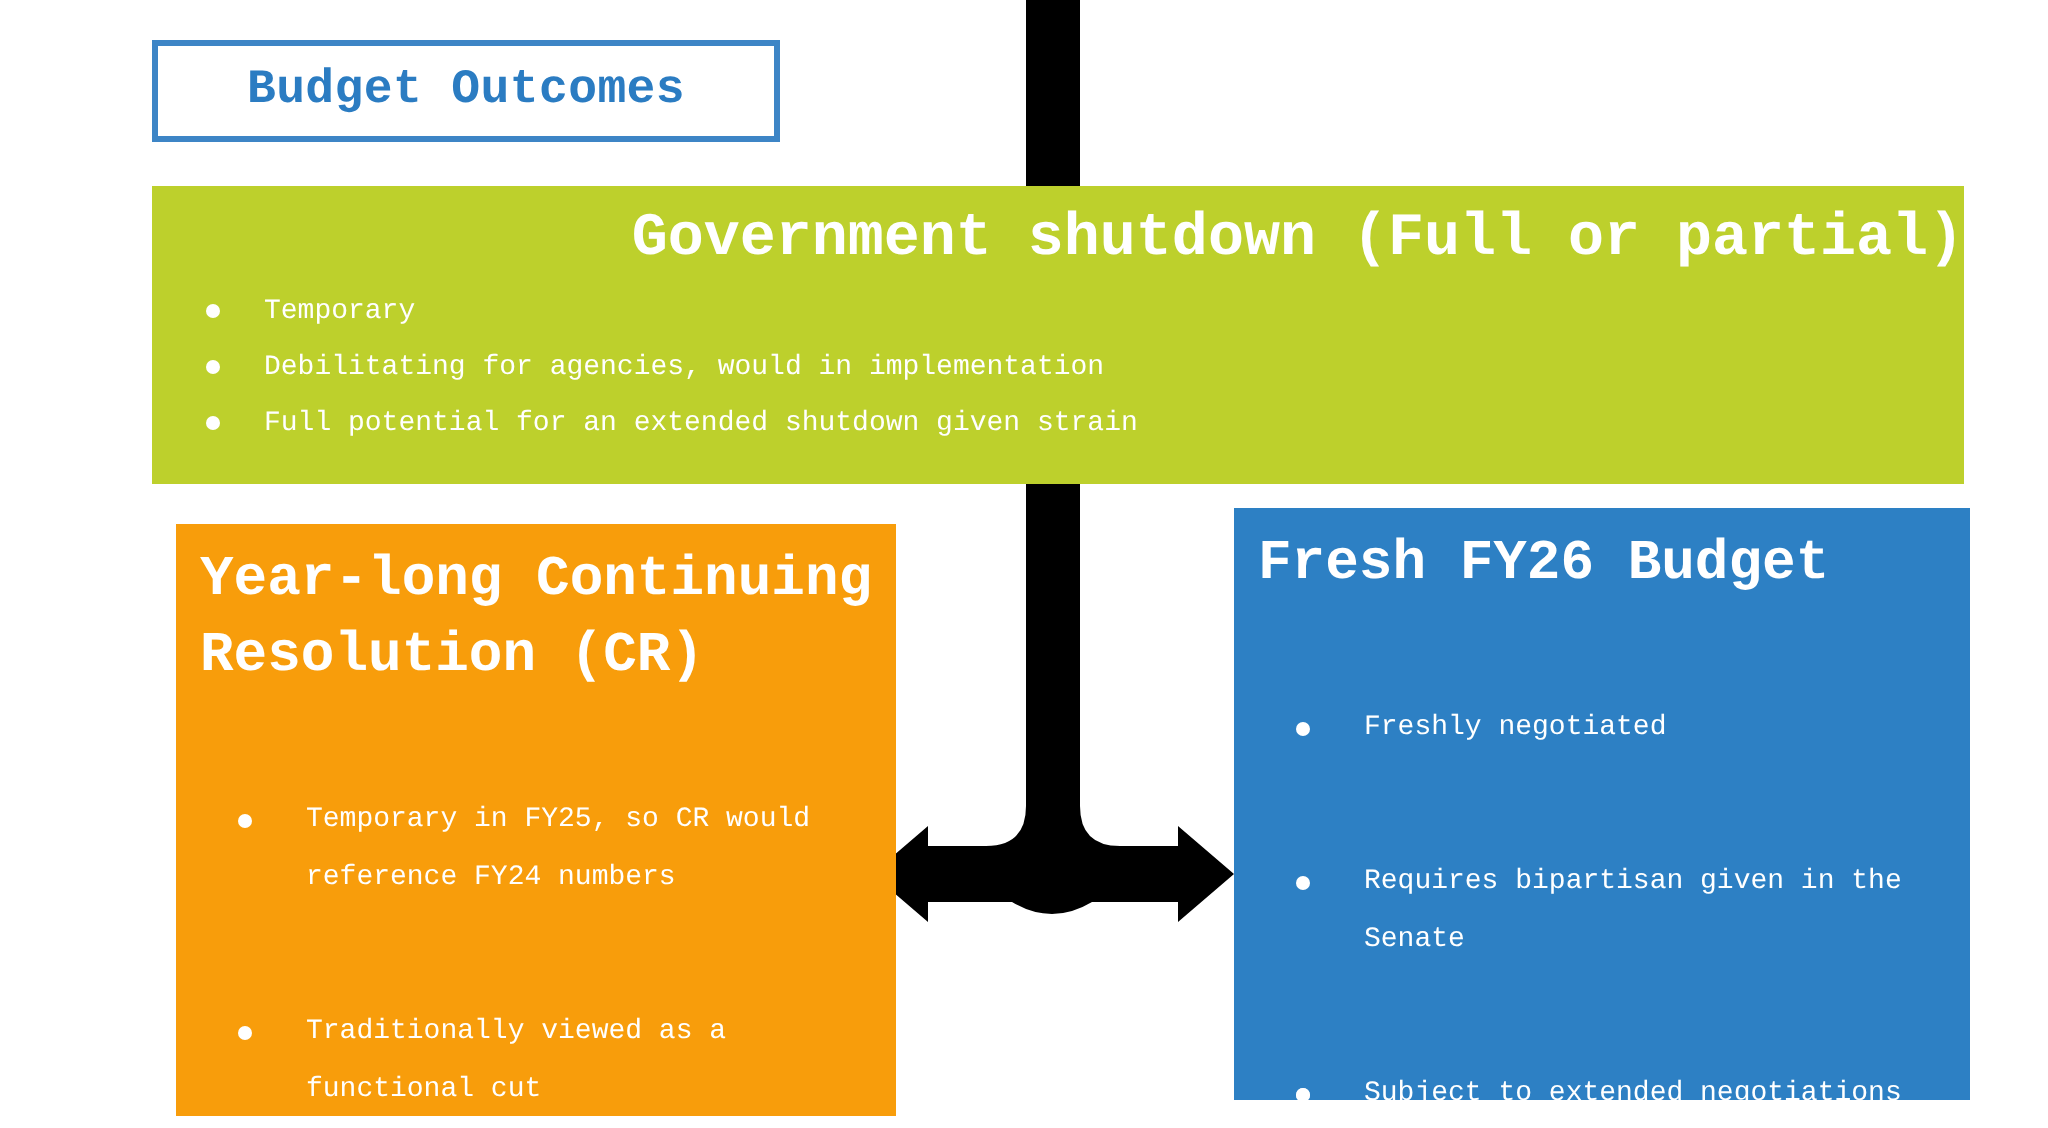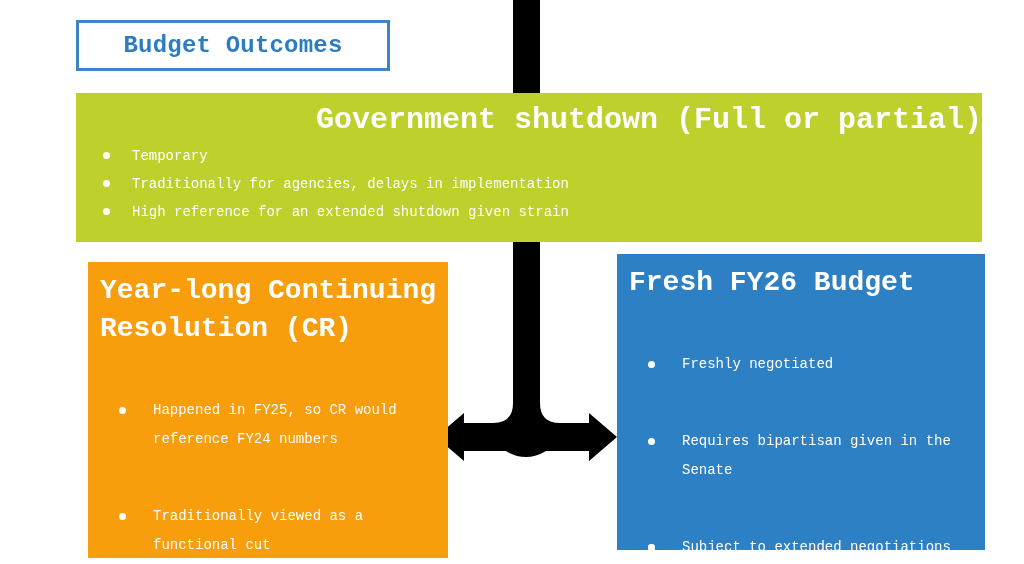--- a/index.html
+++ b/index.html
@@ -60,29 +60,29 @@
       <path d="M513,395 L513,403 Q513,423 493,423 L464,423 L464,413 L436,437 L464,461 L464,451
                L506,451 Q526,463 546,451 L589,451 L589,461 L617,437 L589,413 L589,423 L560,423
                Q540,423 540,403 L540,395 Z"></path>
     </g>
   </svg>
 
   <div class="box box-green" style="background-color: rgb(189, 208, 44);">
     <h2>Government shutdown (Full or partial)</h2>
     <ul class="bullets">
         <li><span class="dot"></span><span>Temporary</span></li>
-        <li><span class="dot"></span><span>Traditionally for agencies, delays in implementation</span></li>
-        <li><span class="dot"></span><span>High reference for an extended shutdown given strain</span></li>
+        <li><span class="dot"></span><span>Debilitating for agencies, would in implementation</span></li>
+        <li><span class="dot"></span><span>Full potential for an extended shutdown given strain</span></li>
       </ul>
   </div>
 
   <div class="box box-side box-orange" style="background-color: rgb(248, 157, 11);">
     <h2>Year-long Continuing Resolution (CR)</h2>
     <ul class="bullets">
-        <li><span class="dot"></span><span>Happened in FY25, so CR would reference FY24 numbers</span></li>
+        <li><span class="dot"></span><span>Temporary in FY25, so CR would reference FY24 numbers</span></li>
         <li><span class="dot"></span><span>Traditionally viewed as a functional cut</span></li>
         <li><span class="dot"></span></li>
       </ul>
   </div>
 
   <div class="box box-side box-blue" style="background-color: rgb(45, 128, 196);">
     <h2>Fresh FY26 Budget</h2>
     <ul class="bullets">
         <li><span class="dot"></span><span>Freshly negotiated</span></li>
         <li><span class="dot"></span><span>Requires bipartisan given in the Senate</span></li>

